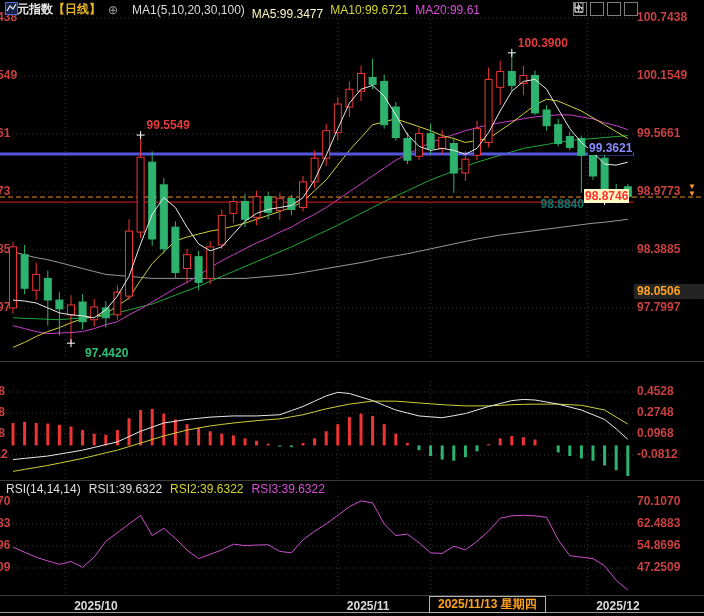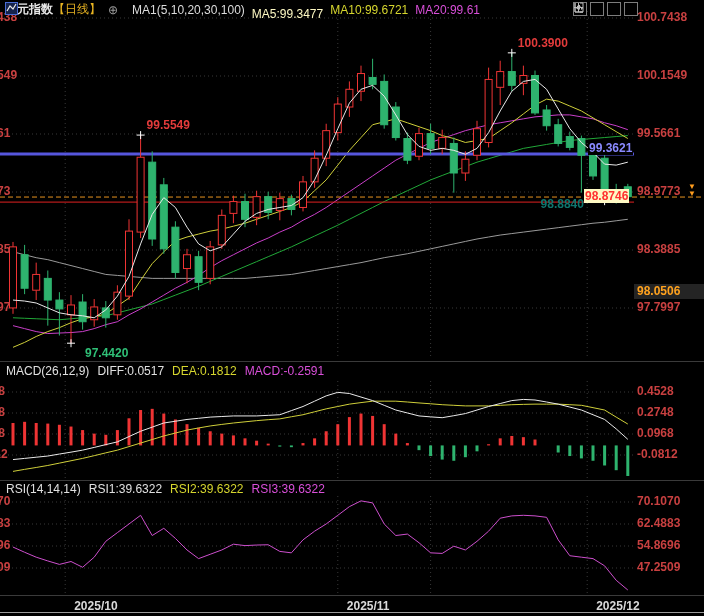--- a/index.html
+++ b/index.html
@@ -5,21 +5,21 @@
   html,body{margin:0;padding:0;background:#000;}
   #app{position:relative;width:704px;height:616px;background:#000;overflow:hidden;
        font-family:"Liberation Sans",sans-serif;}
   svg{position:absolute;left:0;top:0;}
   .lbl{position:absolute;font-size:12px;font-weight:700;color:#c84040;line-height:13px;
        white-space:nowrap;z-index:2;}
   #labels{position:absolute;left:0;top:0;width:704px;height:616px;z-index:2;pointer-events:none;}
   #header{position:absolute;left:5px;top:2px;height:15px;display:flex;align-items:center;
           gap:7px;font-size:12px;z-index:3;white-space:nowrap;}
   .sym{color:#e8e8e8;font-weight:700;}
-  .per{color:#e8b422;font-weight:400;}
+  .per{color:#e8b422;font-weight:700;}
   .plus{color:#9a9a9a;font-size:12px;}
   .mag{color:#dcdcdc;}
   .ma5{color:#fef9c3;margin-top:8px;}
   .ma10{color:#d6d62e;}
   .ma20{color:#d94fd9;}
   #toolbar{position:absolute;left:573px;top:2px;display:flex;gap:3px;z-index:3;}
   .tbtn{width:14px;height:14px;border:1px solid #7d7d7d;background:#000;display:flex;
         align-items:center;justify-content:center;box-sizing:border-box;}
   .sep{position:absolute;left:0;width:704px;height:1px;background:#3a3a3a;z-index:1;}
   #hline-blue-label{position:absolute;left:588px;top:141px;color:#8a8aff;font-size:12px;
@@ -327,43 +327,38 @@
         </svg>
     </span>
     <span class="tbtn">
       <svg width="11" height="11">
           <path d="M7 1h3v9H7" stroke="#bdbdbd" fill="none"></path>
           <path d="M1 5.5h6M5 3.5l2 2-2 2" stroke="#bdbdbd" fill="none"></path>
         </svg>
     </span>
   </div>
 
-  <div class="mhdr" style="top:364px">
-    <span class="w">MACD(26,12,9)</span>
-    <span class="w">DIFF:0.0517</span>
-    <span class="y">DEA:0.1812</span>
-    <span class="m">MACD:-0.2591</span>
-  </div>
 
   <div class="mhdr" style="top:482px">
     <span class="w">RSI(14,14,14)</span>
     <span class="w">RSI1:39.6322</span>
     <span class="y">RSI2:39.6322</span>
     <span class="m">RSI3:39.6322</span>
   </div>
 
   <div class="sep" style="top:361px"></div>
   <div class="sep" style="top:480px"></div>
   <div class="sep" style="top:595px"></div>
   <div class="sep" style="top:612px;background:#9c9c9c"></div>
 
   <div id="hline-blue-label">99.3621</div>
   <div id="price-line-label">98.8746</div>
 
   <div id="xhair-price">98.0506</div>
+  <div id="xhair-time">2025/11/13 星期四</div>
 
   <span class="arrow" style="left:688px;top:183px">▼</span>
   <span class="arrow" style="left:688px;top:190px">▼</span>
 
 <div class="month" style="left: 65.2px;">2025/10</div>
     <div class="month" style="left: 337.8px;">2025/11</div>
     <div class="month" style="left: 587.2px;">2025/12</div>
   </div>
 
 </body></html>

